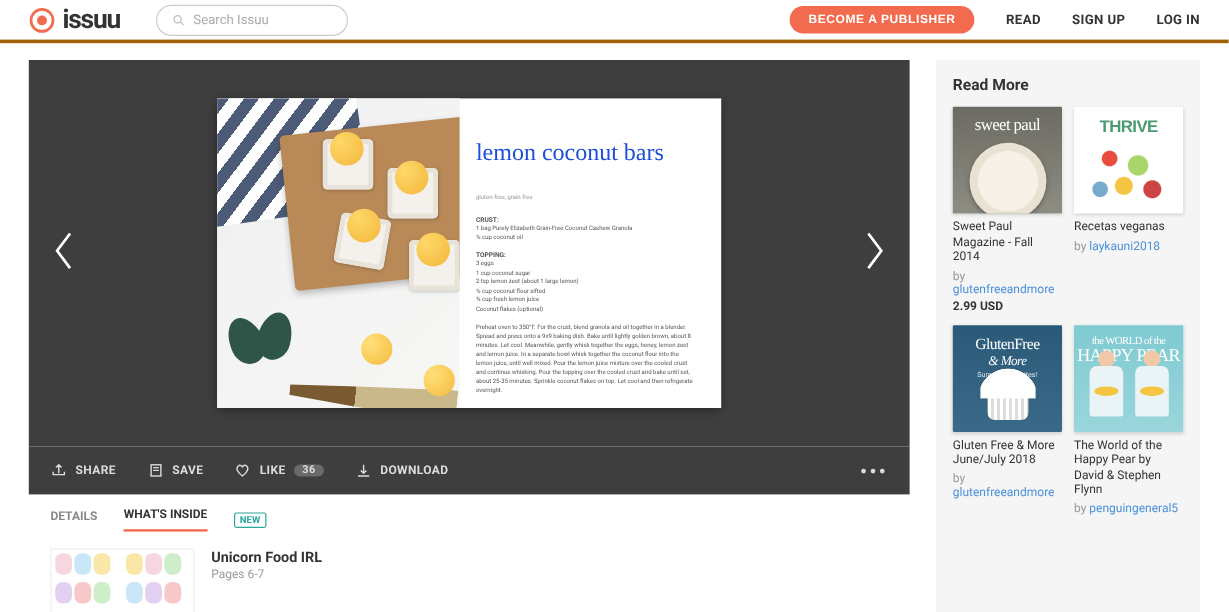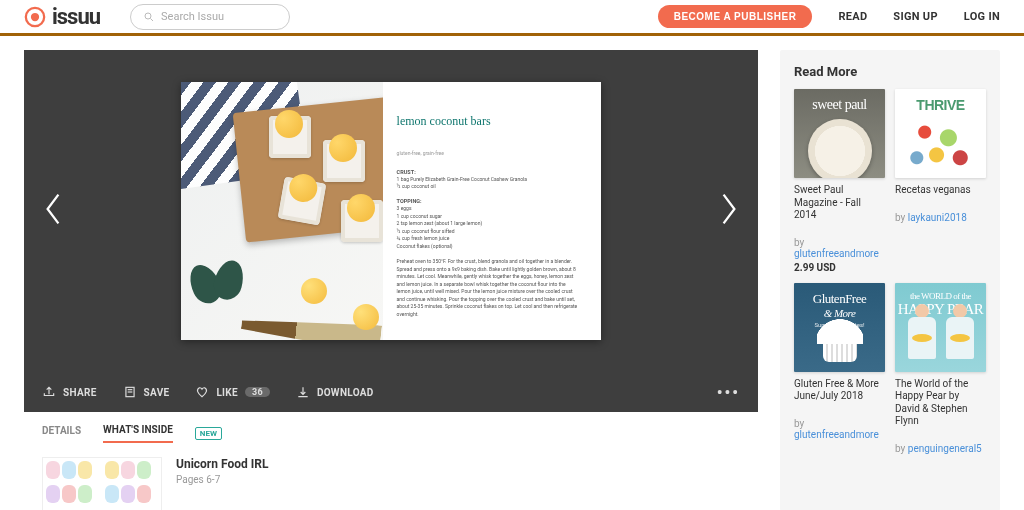--- a/index.html
+++ b/index.html
@@ -22,21 +22,21 @@
   .bar::after{content:"";position:absolute;top:-6px;left:6px;width:28px;height:28px;border-radius:50%;background:radial-gradient(circle at 30% 30%,#ffd76a,#f2b83a);}
   .b1{top:34px;left:88px;} .b2{top:58px;left:142px;} .b3{top:98px;left:100px;transform:rotate(10deg);} .b4{top:118px;left:160px;}
   .leaf { position:absolute; bottom:24px; left:4px; width:70px; height:60px; }
   .leaf::before,.leaf::after{content:"";position:absolute;width:28px;height:40px;background:#2e5548;border-radius:50% 50% 50% 50% / 60% 60% 40% 40%;}
   .leaf::before{transform:rotate(-25deg);left:6px;top:8px;}
   .leaf::after{transform:rotate(15deg);left:30px;top:4px;}
   .knife { position:absolute; bottom:-6px; left:60px; width:140px; height:28px; background:linear-gradient(90deg,#7a5a30 0 55px,#c9b88a 55px 100%); clip-path:polygon(0 35%,40% 20%,100% 0,100% 100%,40% 80%,0 65%); transform:rotate(6deg);}
   .slice1,.slice2{position:absolute;width:26px;height:26px;border-radius:50%;background:radial-gradient(circle at 30% 30%,#ffe07a,#f4bb3e);}
   .slice1{bottom:36px;left:120px;} .slice2{bottom:10px;left:172px;}
   .page-right { flex:.95; padding:30px 22px 16px 14px; font-size:5px; color:#555; line-height:1.5; }
-  .recipe-title { font-family:"Brush Script MT",cursive; font-size:12px; color:#0f766e; margin-bottom:20px;}
+  .recipe-title { font-family:"Brush Script MT",cursive; font-size:20px; color:#1d4ed8; margin-bottom:20px;}
   .recipe-sub { font-size:5px; color:#999; margin-bottom:10px;}
   .sect-h { font-weight:700; font-size:5.5px; margin-top:6px;}
   .nav-arrow { position:absolute; top:50%; transform:translateY(-50%); color:#fff; cursor:pointer; padding:10px; }
   .nav-arrow svg { width:22px; height:36px; }
   .nav-left { left:8px; } .nav-right { right:8px; }
   .action-bar { background:#3e3e3e; color:#ddd; display:flex; align-items:center; padding:0 18px; height:40px; font-size:10px; font-weight:700; letter-spacing:.3px;}
   .action { display:flex; align-items:center; gap:7px; margin-right:26px; cursor:pointer;}
   .action svg{width:14px;height:14px;}
   .like-count{background:#6a6a6a;border-radius:9px;padding:0 7px;font-size:9px;font-weight:700;}
   .more{margin-left:auto;font-size:16px;letter-spacing:2px;cursor:pointer;}
@@ -50,21 +50,21 @@
   .dot{width:14px;height:18px;border-radius:6px;}
   .inside-meta .t{font-size:12px;font-weight:700;margin-bottom:3px;}
   .inside-meta .p{font-size:10px;color:#999;}
   .sidebar { width:220px; background:#f5f5f5; padding:14px 14px 8px; border-radius:2px;}
   .side-h{font-size:13px;font-weight:700;margin-bottom:10px;}
   .grid2{display:grid;grid-template-columns:1fr 1fr;gap:10px 10px;}
   .card{font-size:10px;}
   .cover{width:100%;height:89px;border-radius:1px;box-shadow:0 1px 3px rgba(0,0,0,.15);position:relative;overflow:hidden;color:#fff;display:flex;flex-direction:column;align-items:center;justify-content:flex-start;padding-top:8px;}
   .cover .big{font-family:Georgia,serif;font-size:14px;font-weight:400;letter-spacing:-.5px;}
   .ctitle{color:#333;margin-top:6px;line-height:1.25;cursor:pointer;}
-  .cby{color:#999;margin-top:15px;} .cby a{color:#4a90d9;text-decoration:none;cursor:pointer;}
+  .cby{color:#999;margin-top:3px;} .cby a{color:#4a90d9;text-decoration:none;cursor:pointer;}
   .cprice{font-weight:700;color:#333;margin-top:3px;}
   .cov-sp{background:linear-gradient(#6b6b63,#8d8d82);} 
   .cov-sp .plate{position:absolute;top:30px;left:50%;transform:translateX(-50%);width:64px;height:64px;border-radius:50%;background:radial-gradient(circle,#f6f1e7 55%,#e9e2d3 56%);box-shadow:0 2px 4px rgba(0,0,0,.3);}
   .cov-th{background:#fff;color:#333;} .cov-th .big{color:#4a9a6f;font-weight:700;font-family:Arial;}
   .cov-th::after{content:"";position:absolute;inset:26px 6px 6px;background:radial-gradient(circle at 30% 30%,#e74c3c 6px,transparent 7px),radial-gradient(circle at 60% 40%,#a8d66a 8px,transparent 9px),radial-gradient(circle at 45% 70%,#f4c542 7px,transparent 8px),radial-gradient(circle at 75% 75%,#c44 7px,transparent 8px),radial-gradient(circle at 20% 75%,#7ac 6px,transparent 7px);}
   .cov-gf{background:linear-gradient(#2a5a78,#3a6a88);} .cov-gf .big{font-family:Georgia,serif;font-size:13px;}
   .cov-gf .cupcake{position:absolute;bottom:10px;left:50%;transform:translateX(-50%);width:46px;height:52px;}
   .cov-gf .cupcake::before{content:"";position:absolute;bottom:0;left:6px;width:34px;height:22px;background:repeating-linear-gradient(90deg,#fff 0 3px,#ddd 3px 5px);border-radius:0 0 6px 6px;}
   .cov-gf .cupcake::after{content:"";position:absolute;top:0;left:0;width:46px;height:34px;background:radial-gradient(circle at 50% 100%,#fff 60%,transparent 61%);}
   .cov-gf .subt{font-size:6px;margin-top:2px;opacity:.85;}

